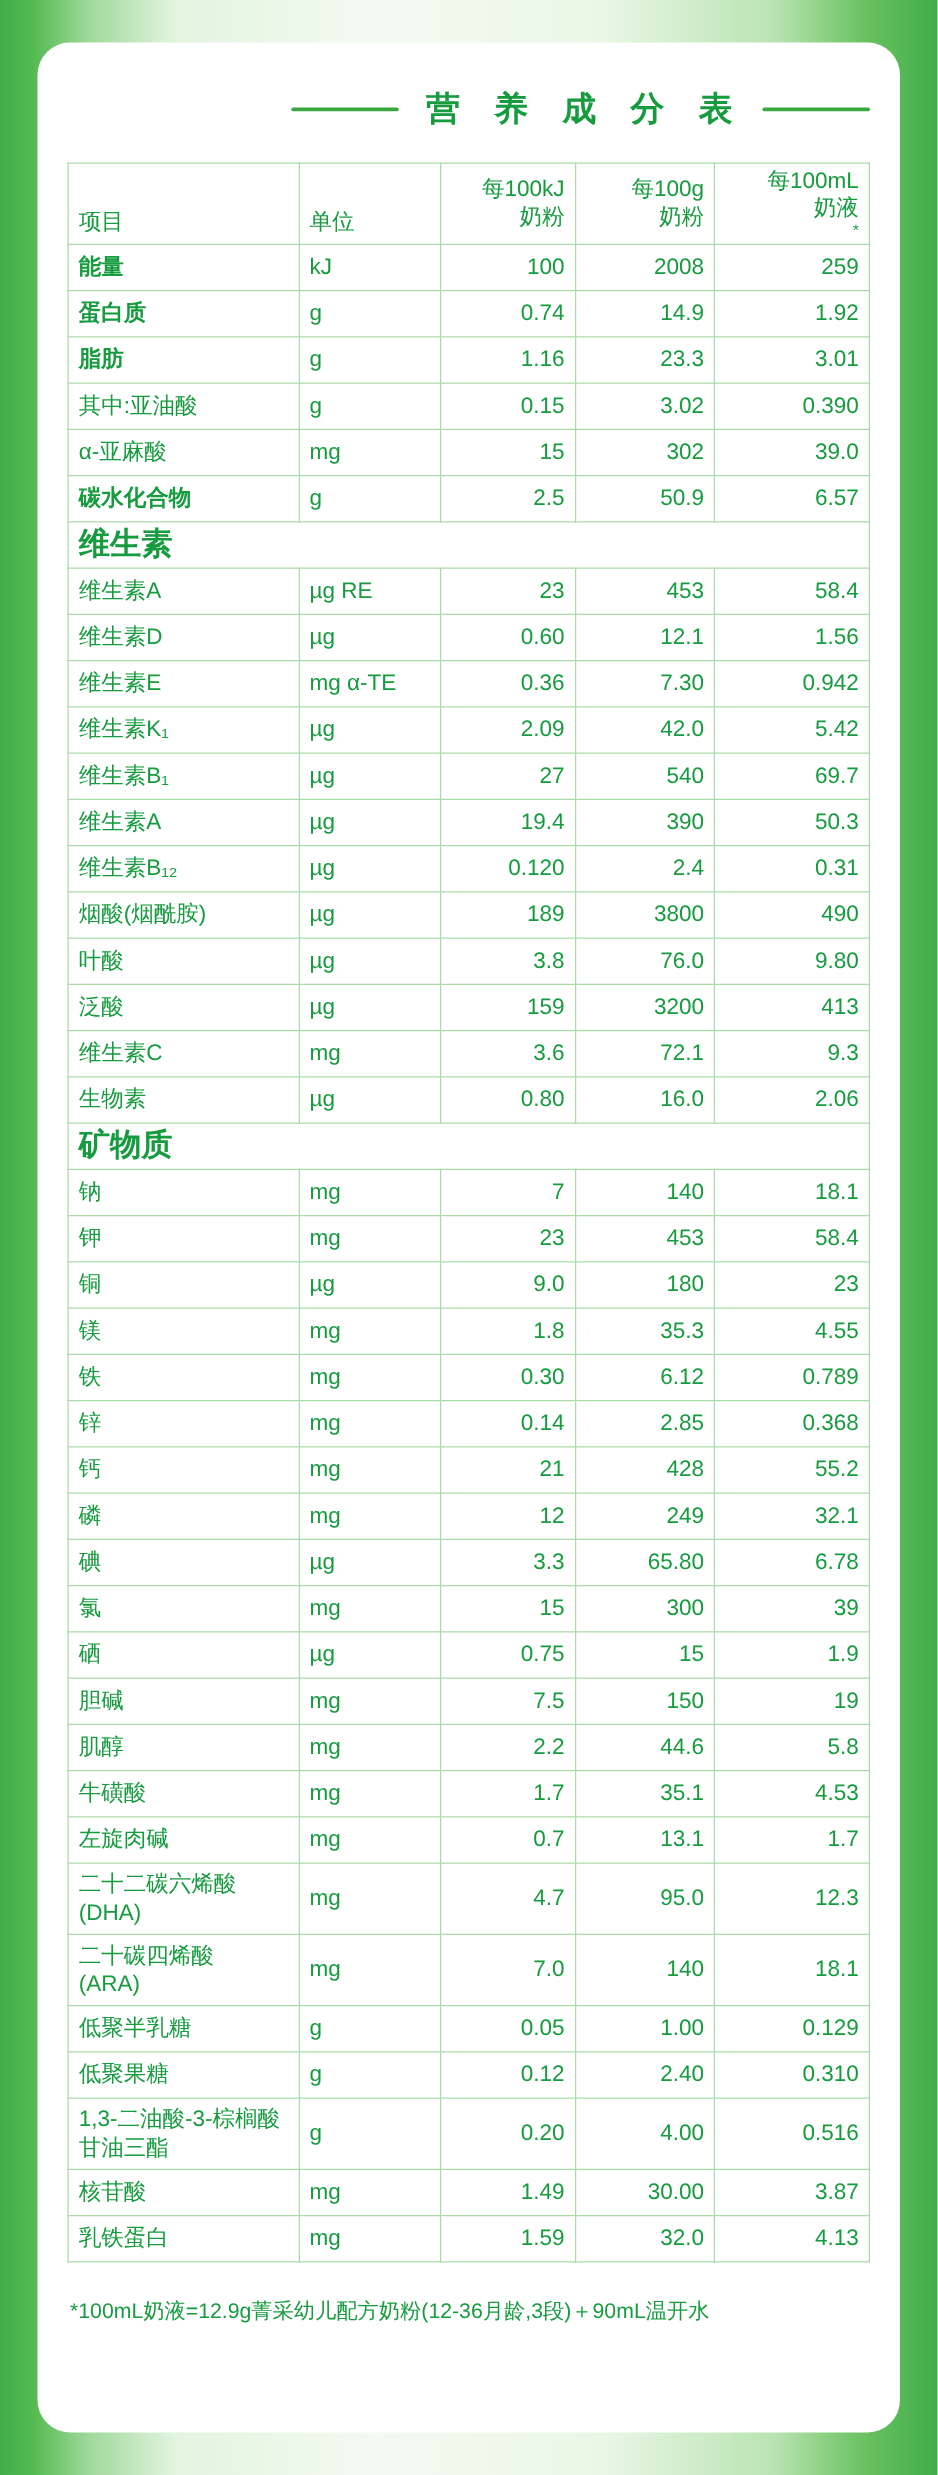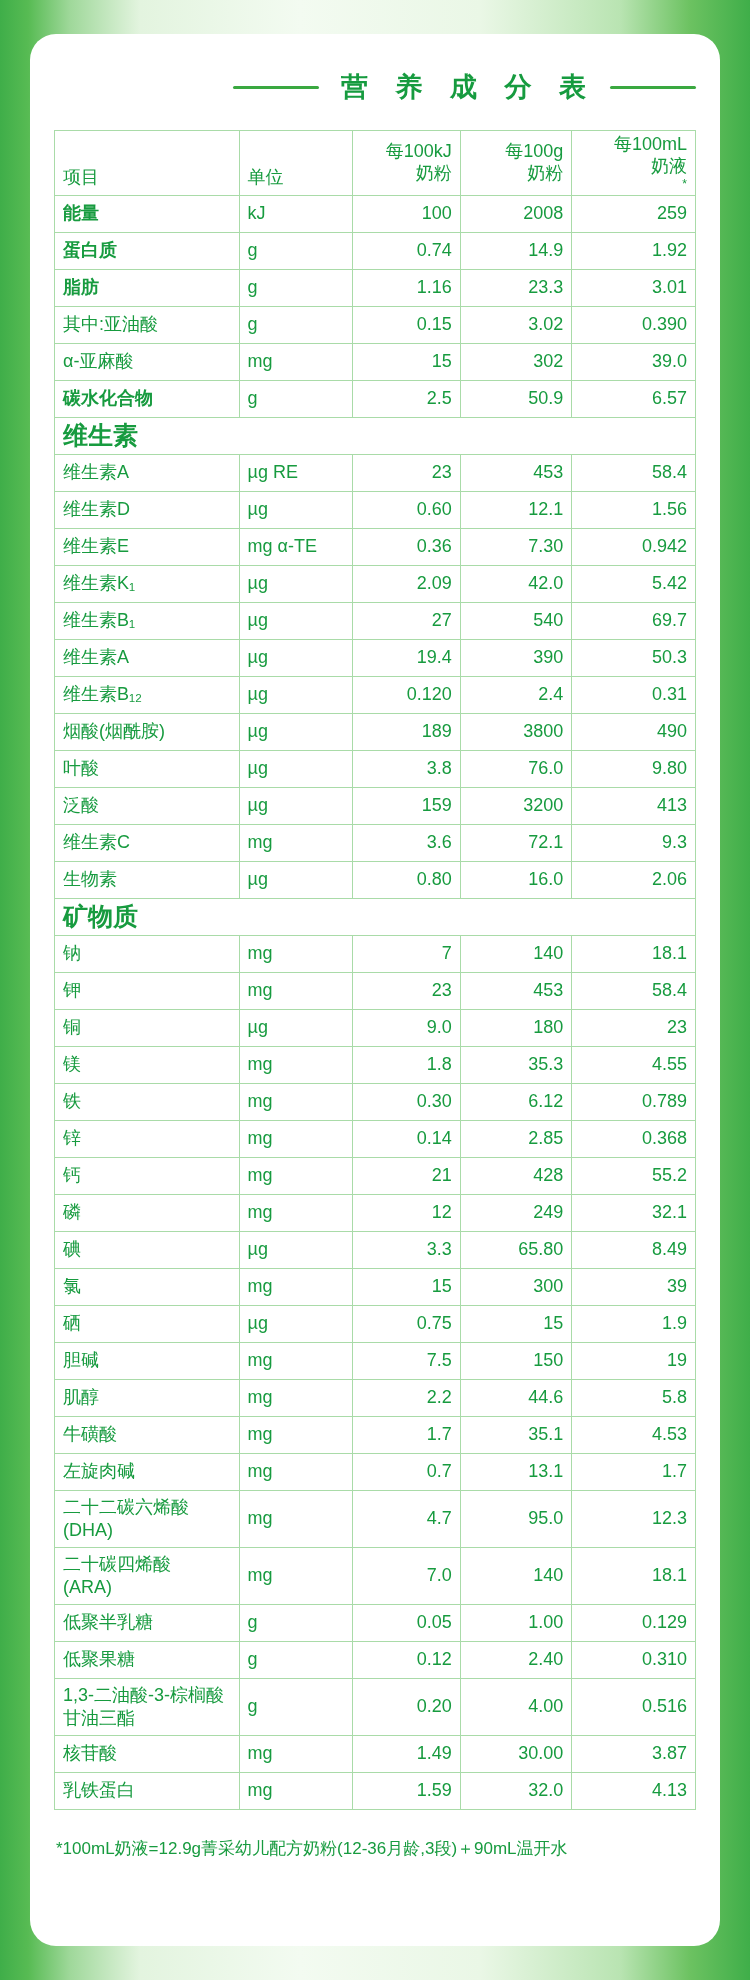--- a/index.html
+++ b/index.html
@@ -349,21 +349,21 @@
             <td class="unit">mg</td>
             <td class="num">12</td>
             <td class="num">249</td>
             <td class="num">32.1</td>
           </tr>
           <tr>
             <td class="name">碘</td>
             <td class="unit">µg</td>
             <td class="num">3.3</td>
             <td class="num">65.80</td>
-            <td class="num">8.49</td>
+            <td class="num">6.78</td>
           </tr>
           <tr>
             <td class="name">氯</td>
             <td class="unit">mg</td>
             <td class="num">15</td>
             <td class="num">300</td>
             <td class="num">39</td>
           </tr>
           <tr>
             <td class="name">硒</td>

